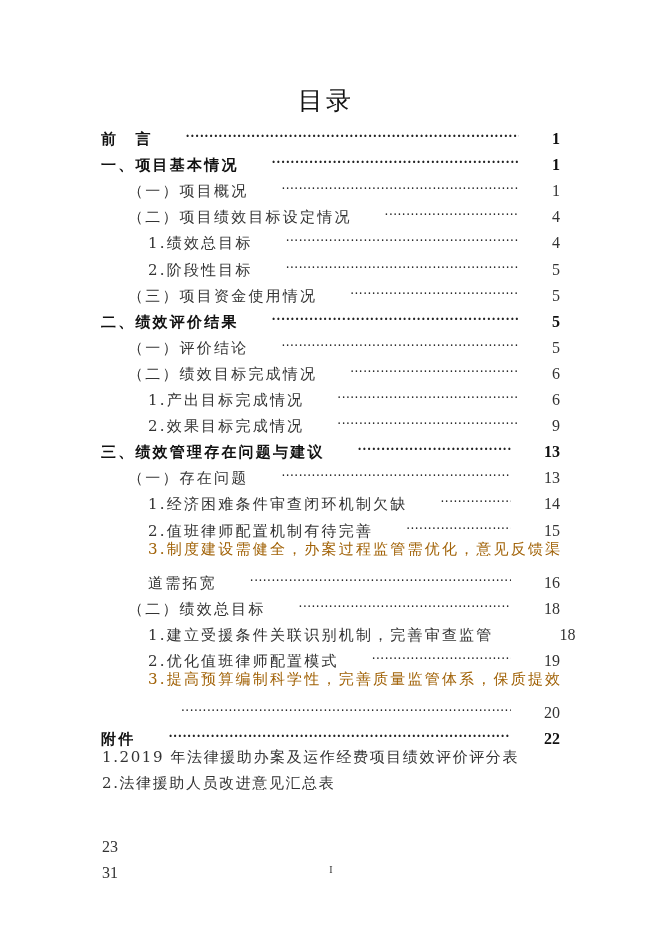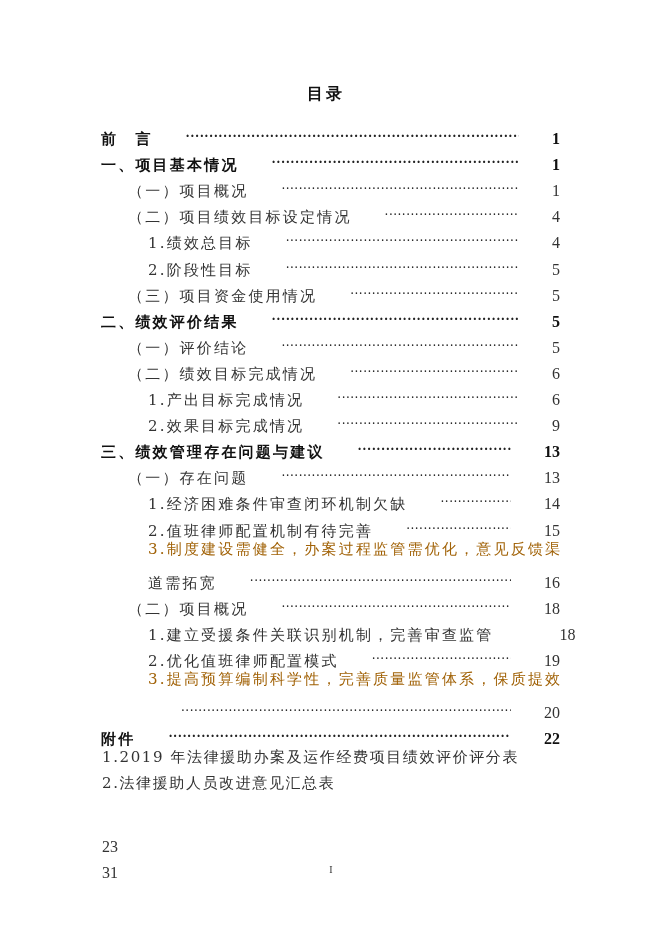--- a/index.html
+++ b/index.html
@@ -1,19 +1,19 @@
 <!DOCTYPE html>
 <html><head>
   <meta charset="utf-8">
   <style>
     html, body { margin: 0; padding: 0; background: #ffffff; }
     body { width: 662px; height: 936px; position: relative; overflow: hidden;
            font-family: "DejaVu Serif", "Liberation Serif", serif; color: #111; }
     .title { position: absolute; top: 84px; left: 0; width: 652px; text-align: center;
-             font-size: 16px; font-weight: bold; letter-spacing: 3px; }
+             font-size: 25px; font-weight: normal; letter-spacing: 3px; }
     .toc { position: absolute; top: 118px; left: 101px; width: 459px; }
     .row { display: flex; align-items: baseline; height: 26.1px; line-height: 26.1px;
            font-size: 15px; white-space: nowrap; gap: 32px; }
     .row .label { flex: 0 0 auto; letter-spacing: 2.2px; }
     .row .leader { flex: 1 1 auto; overflow: hidden; height: 26.1px; position: relative; margin: 0 1px; }
     .row .leader::after { content: "...................................................................................................................................................................................................................."; position: absolute; left: 0; bottom: 5px; line-height: 1; font-size: 12px; letter-spacing: 0.5px; color: #222; }
     .row .page { flex: 0 0 auto; font-family: "Liberation Serif", serif; font-size: 16px; }
     .lvl1 .label { font-weight: bold; font-family: "DejaVu Sans", sans-serif; font-size: 15px; }
     .lvl1 .page { font-weight: bold; }
     .lvl1 .leader::after { font-weight: bold; }
@@ -133,21 +133,21 @@
   <div>
     <div class="wrapfirst">3.制度建设需健全，办案过程监管需优化，意见反馈渠</div>
     <div class="row cont">
       <span class="label">道需拓宽</span>
       <span class="leader"></span>
       <span class="page">16</span>
     </div>
   </div>
 
   <div class="row lvl2">
-    <span class="label">（二）项目概况</span>
+    <span class="label">（二）绩效总目标</span>
     <span class="leader"></span>
     <span class="page">18</span>
   </div>
 
   <div class="row lvl3">
     <span class="label">1.建立受援条件关联识别机制，完善审查监管</span>
     <span class="leader"></span>
     <span class="page">18</span>
   </div>
 

